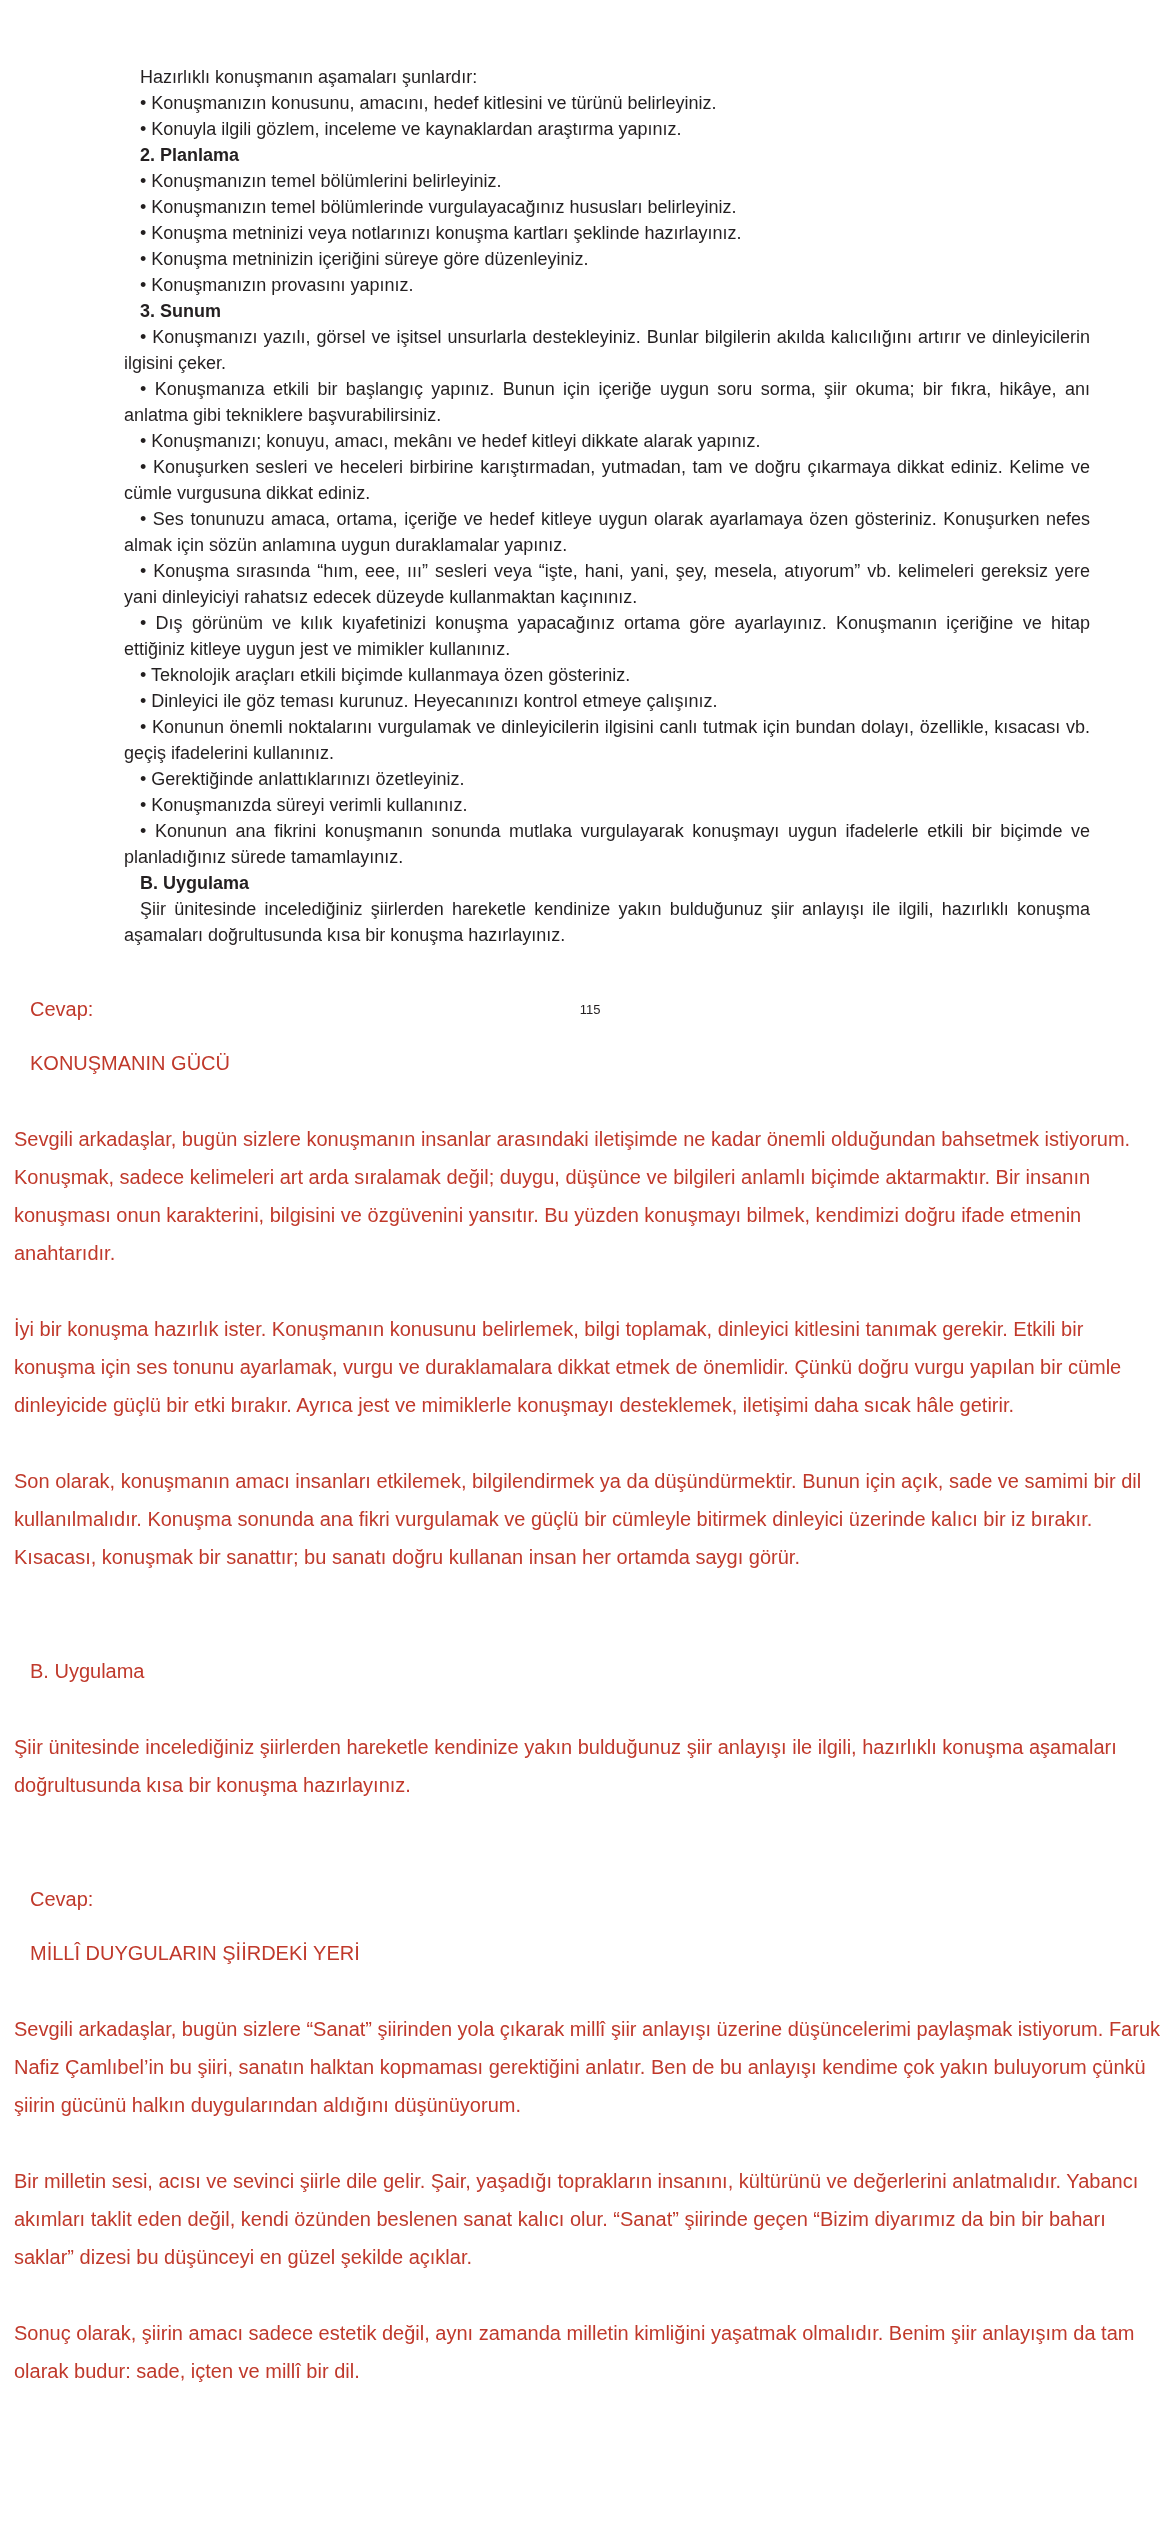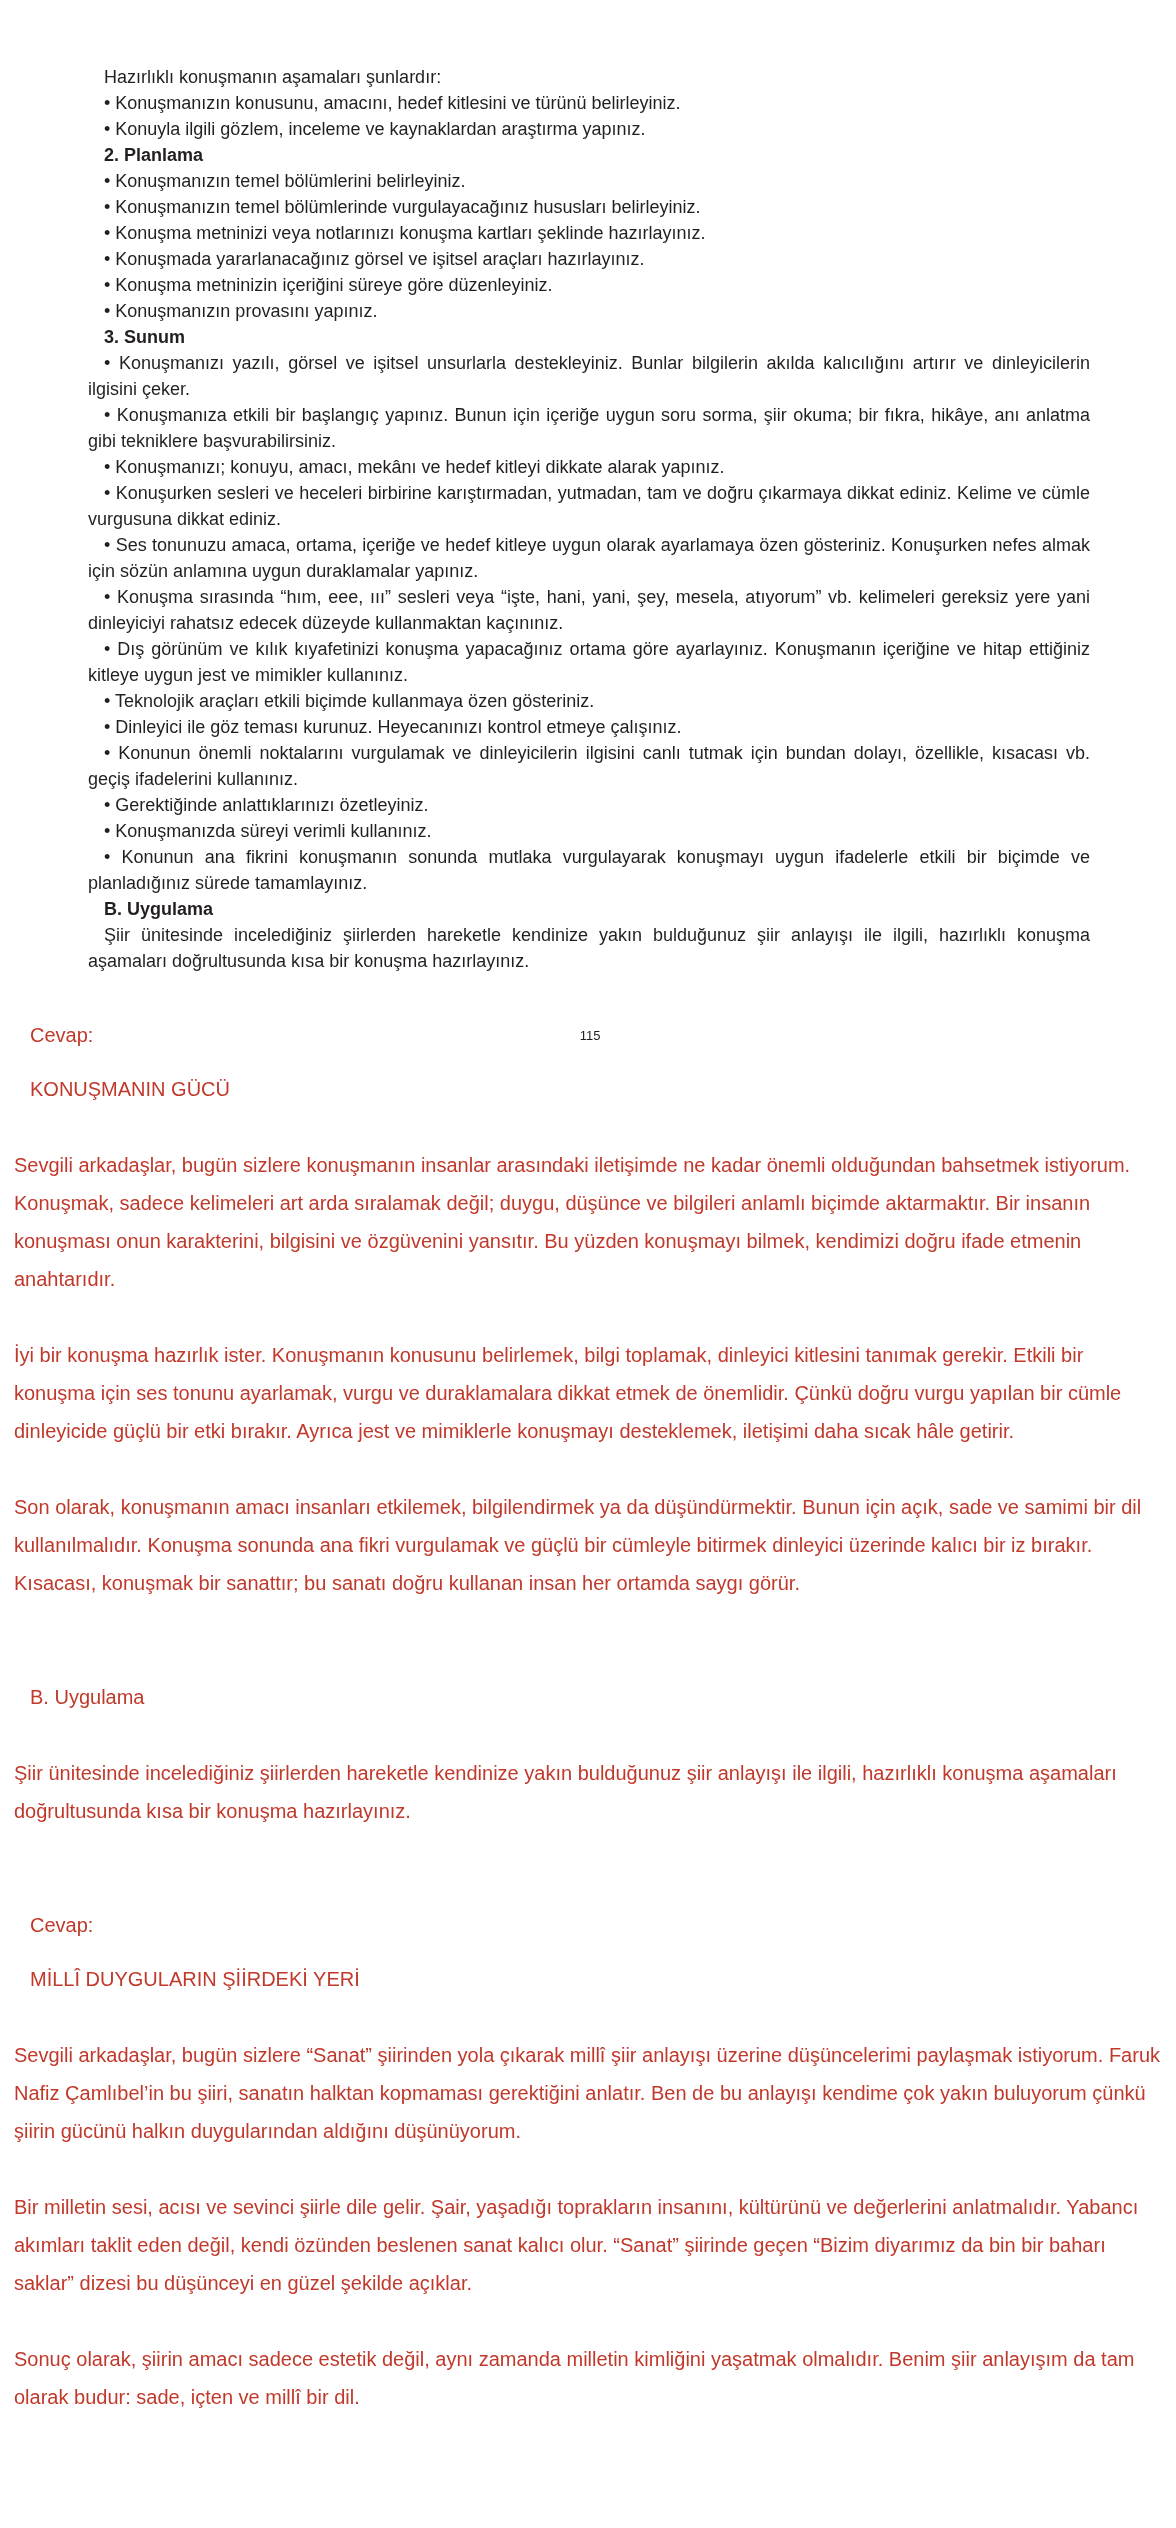--- a/index.html
+++ b/index.html
@@ -10,20 +10,21 @@
     font-family: "Liberation Sans", "DejaVu Sans", sans-serif;
     color: #231f20;
   }
   
   .excerpt {
     padding: 64px 86px 0 88px;
     font-size: 18px;
     line-height: 26px;
     text-align: justify;
     color: #231f20;
+    margin-left: 36px;
   }
   .excerpt p { margin: 0; text-indent: 16px; }
   .x-head { font-weight: 700; }
   
   .answers {
     position: relative;
     margin-top: 42px;
     padding: 0 10px 24px 14px;
     color: var(--accent, #c0392b);
     font-size: 20px;
@@ -50,21 +51,20 @@
 <section class="excerpt">
   <p>Hazırlıklı konuşmanın aşamaları şunlardır:</p>
 
   <p>• Konuşmanızın konusunu, amacını, hedef kitlesini ve türünü belirleyiniz.</p>
   <p>• Konuyla ilgili gözlem, inceleme ve kaynaklardan araştırma yapınız.</p>
 
   <p class="x-head">2. Planlama</p>
   <p>• Konuşmanızın temel bölümlerini belirleyiniz.</p>
   <p>• Konuşmanızın temel bölümlerinde vurgulayacağınız hususları belirleyiniz.</p>
   <p>• Konuşma metninizi veya notlarınızı konuşma kartları şeklinde hazırlayınız.</p>
-  <p>• Konuşmada yararlanacağınız görsel ve işitsel araçları hazırlayınız.</p>
   <p>• Konuşma metninizin içeriğini süreye göre düzenleyiniz.</p>
   <p>• Konuşmanızın provasını yapınız.</p>
 
   <p class="x-head">3. Sunum</p>
   <p>• Konuşmanızı yazılı, görsel ve işitsel unsurlarla destekleyiniz. Bunlar bilgilerin akılda kalıcılığını artırır ve dinleyicilerin ilgisini çeker.</p>
   <p>• Konuşmanıza etkili bir başlangıç yapınız. Bunun için içeriğe uygun soru sorma, şiir okuma; bir fıkra, hikâye, anı anlatma gibi tekniklere başvurabilirsiniz.</p>
   <p>• Konuşmanızı; konuyu, amacı, mekânı ve hedef kitleyi dikkate alarak yapınız.</p>
   <p>• Konuşurken sesleri ve heceleri birbirine karıştırmadan, yutmadan, tam ve doğru çıkarmaya dikkat ediniz. Kelime ve cümle vurgusuna dikkat ediniz.</p>
   <p>• Ses tonunuzu amaca, ortama, içeriğe ve hedef kitleye uygun olarak ayarlamaya özen gösteriniz. Konuşurken nefes almak için sözün anlamına uygun duraklamalar yapınız.</p>
   <p>• Konuşma sırasında “hım, eee, ııı” sesleri veya “işte, hani, yani, şey, mesela, atıyorum” vb. kelimeleri gereksiz yere yani dinleyiciyi rahatsız edecek düzeyde kullanmaktan kaçınınız.</p>

